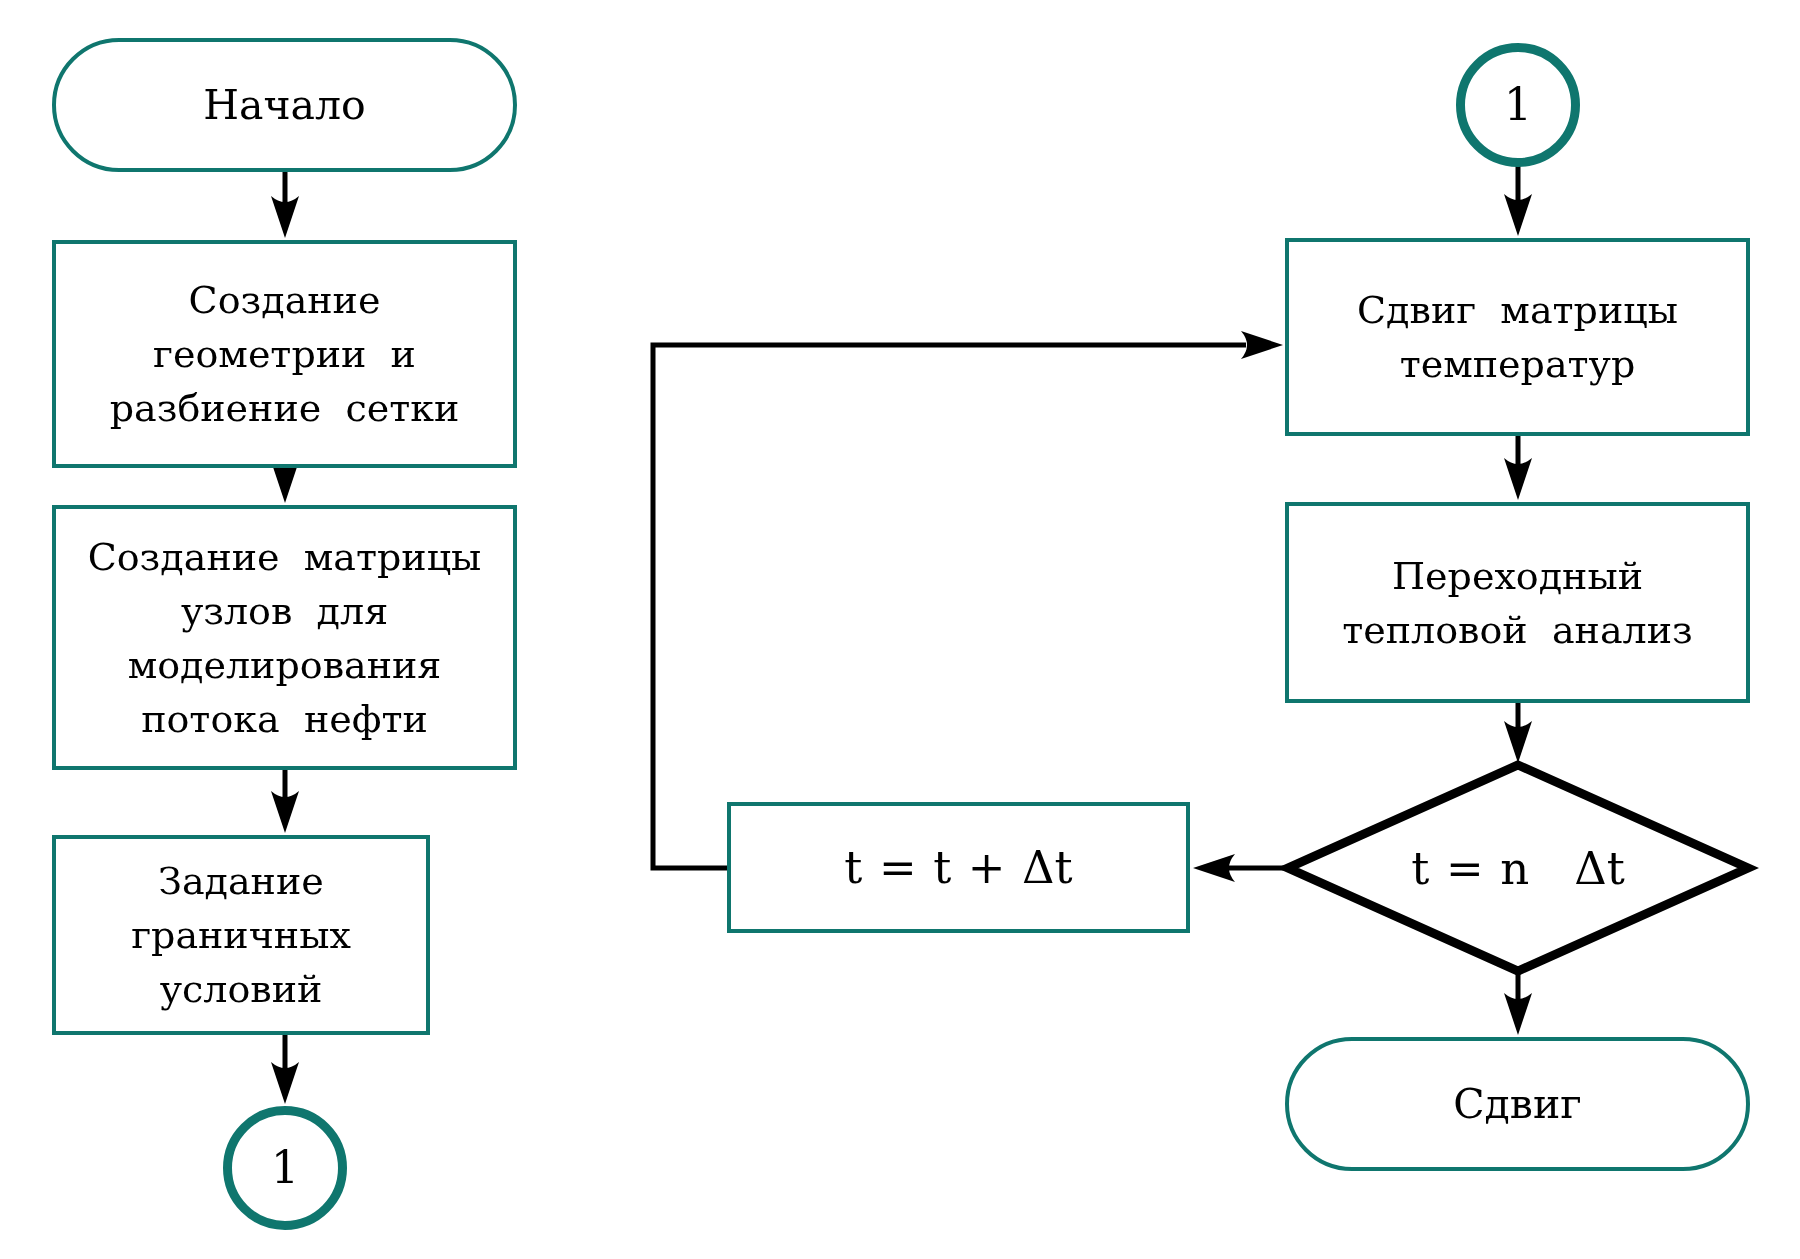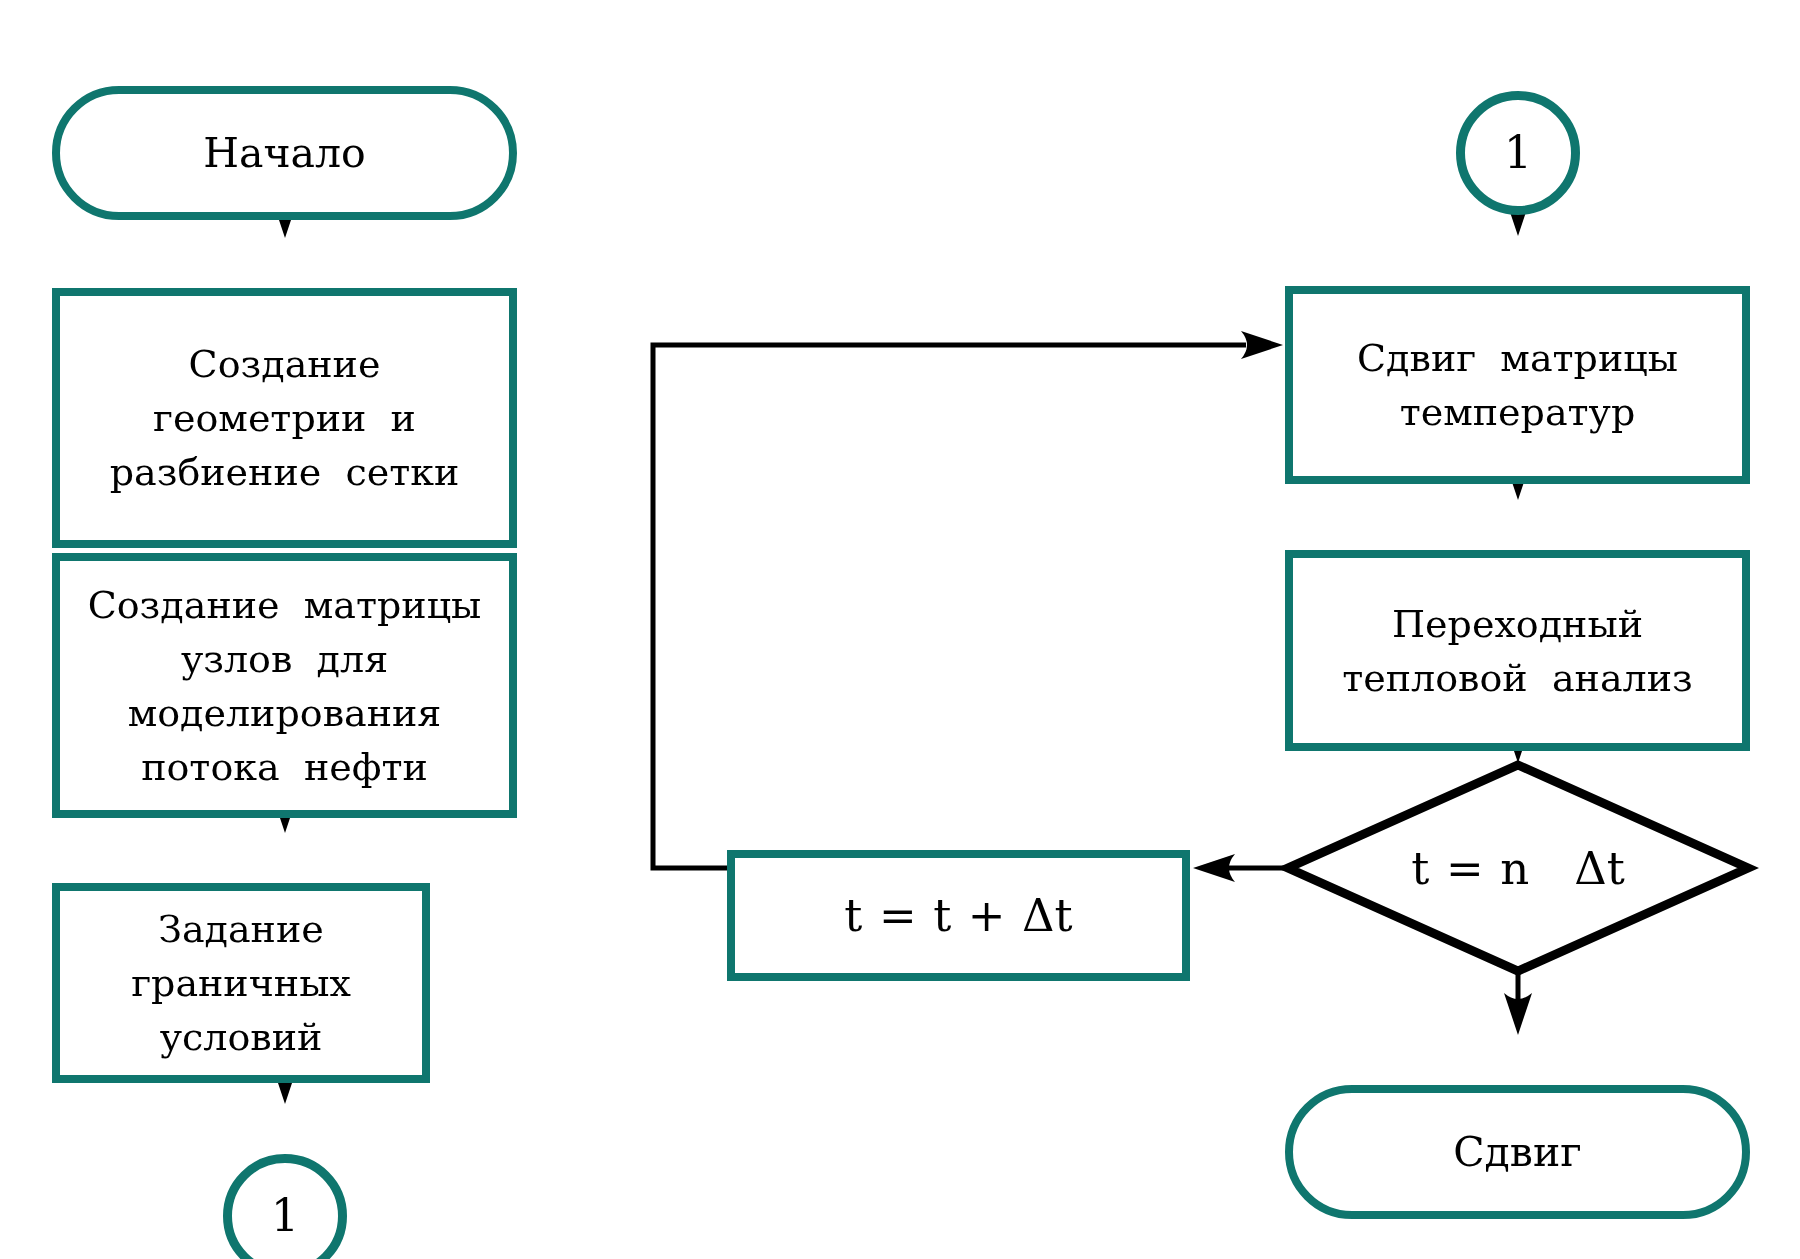--- a/index.html
+++ b/index.html
@@ -2,22 +2,22 @@
 <html><head>
 <meta charset="utf-8">
 <style>
   html,body{margin:0;padding:0;background:#ffffff;}
   .canvas{
     position:relative;width:1800px;height:1259px;background:#ffffff;
     font-family:"DejaVu Serif","Liberation Serif",serif;color:#000;overflow:hidden;
   }
   .connectors{position:absolute;left:0;top:0;width:1800px;height:1259px;}
   .shape{
-    position:absolute;box-sizing:border-box;border:8px solid #0f766e;background:#fff;
-    display:flex;align-items:center;justify-content:center;text-align:center;margin-top:48px;
+    position:absolute;box-sizing:border-box;border:4px solid #0f766e;background:#fff;
+    display:flex;align-items:center;justify-content:center;text-align:center;
   }
   .stadium{border-radius:70px;}
   .circle{border-radius:50%;border-width:9px;}
   .overlay{position:absolute;display:flex;align-items:center;justify-content:center;text-align:left;}
   .label{font-size:38px;line-height:54px;white-space:pre-line;word-spacing:0.32em;}
   .big{font-size:41px;line-height:48px;}
   .math{font-size:45px;word-spacing:0.05em;white-space:pre;}
   .num{font-size:44px;}
 </style>
 </head>
@@ -54,21 +54,21 @@
       <path d="M1283,345 L1241,331 Q1253,345 1241,359 Z"></path>
     </g>
 
     <polygon points="1518,765 1748,868 1518,971 1288,868" fill="#ffffff" stroke="#000" stroke-width="9"></polygon>
   </svg>
 
   <div class="shape stadium" style="left:52px;top:38px;width:465px;height:134px">
     <span class="label big">Начало</span>
   </div>
 
-  <div class="shape" style="left:52px;top:240px;width:465px;height:260px">
+  <div class="shape" style="left:52px;top:240px;width:465px;height:228px">
     <span class="label">Создание
 геометрии и
 разбиение сетки</span>
   </div>
 
   <div class="shape" style="left:52px;top:505px;width:465px;height:265px">
     <span class="label">Создание матрицы
 узлов для
 моделирования
 потока нефти</span>

